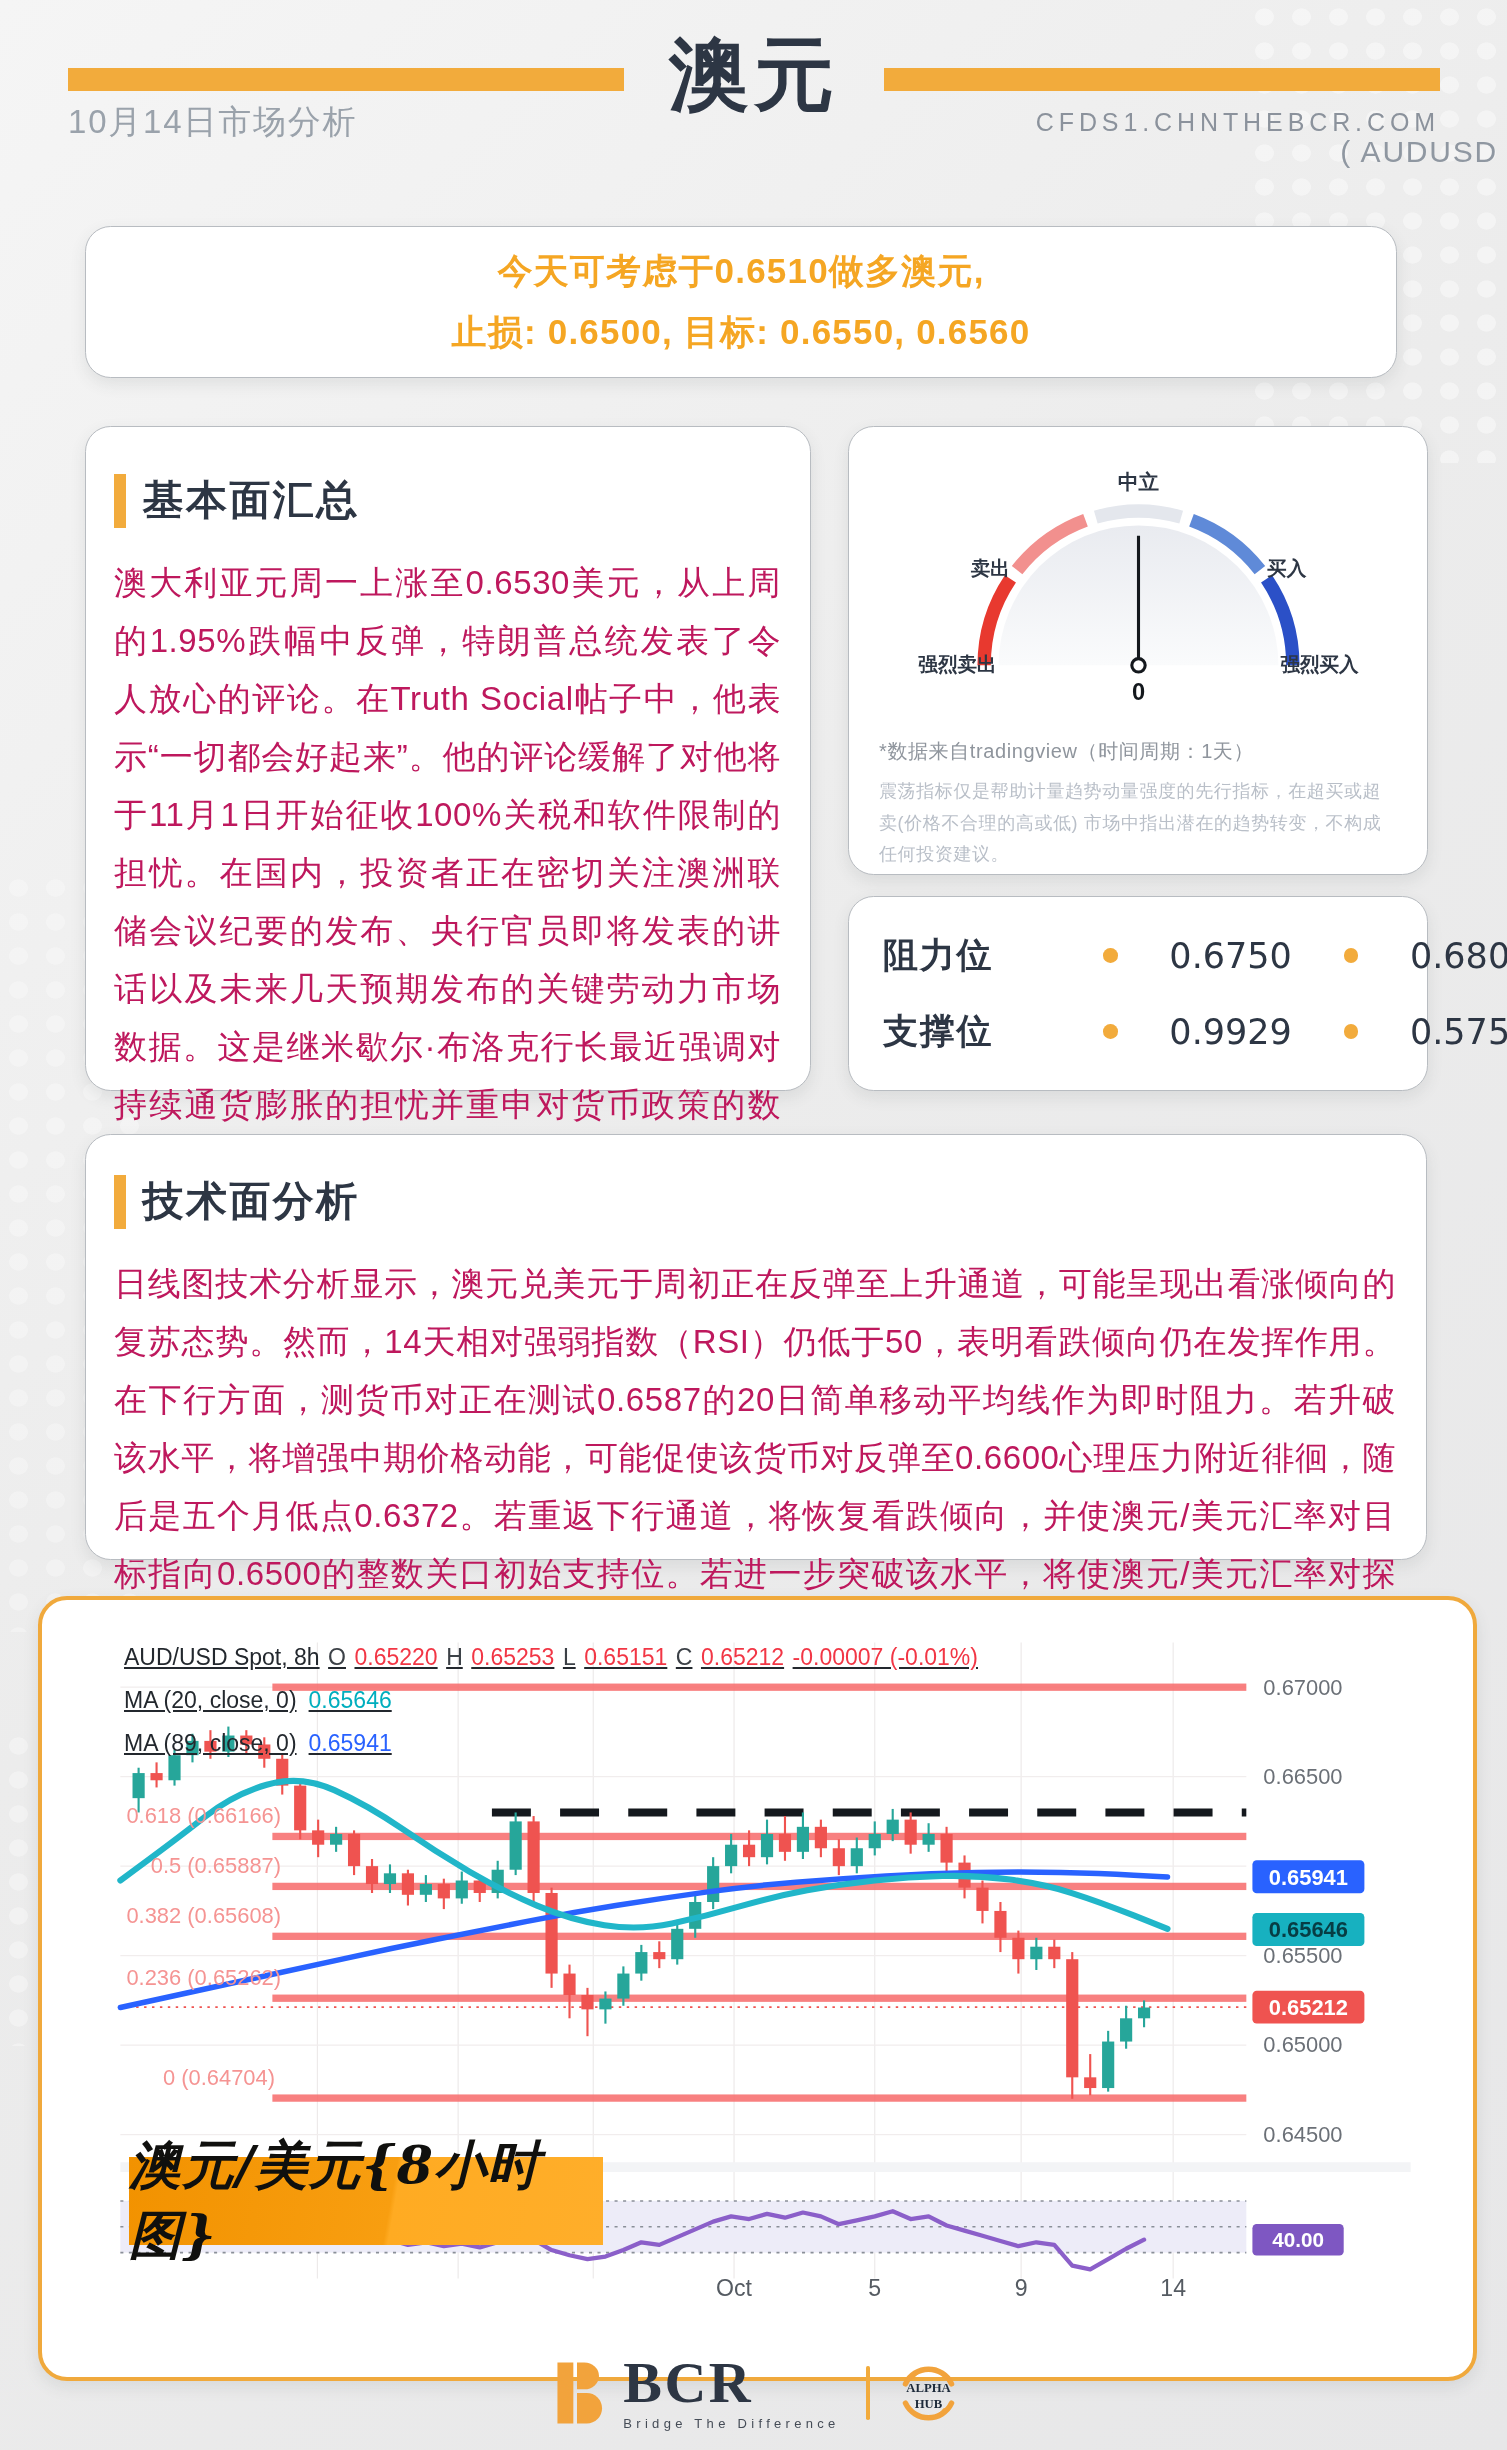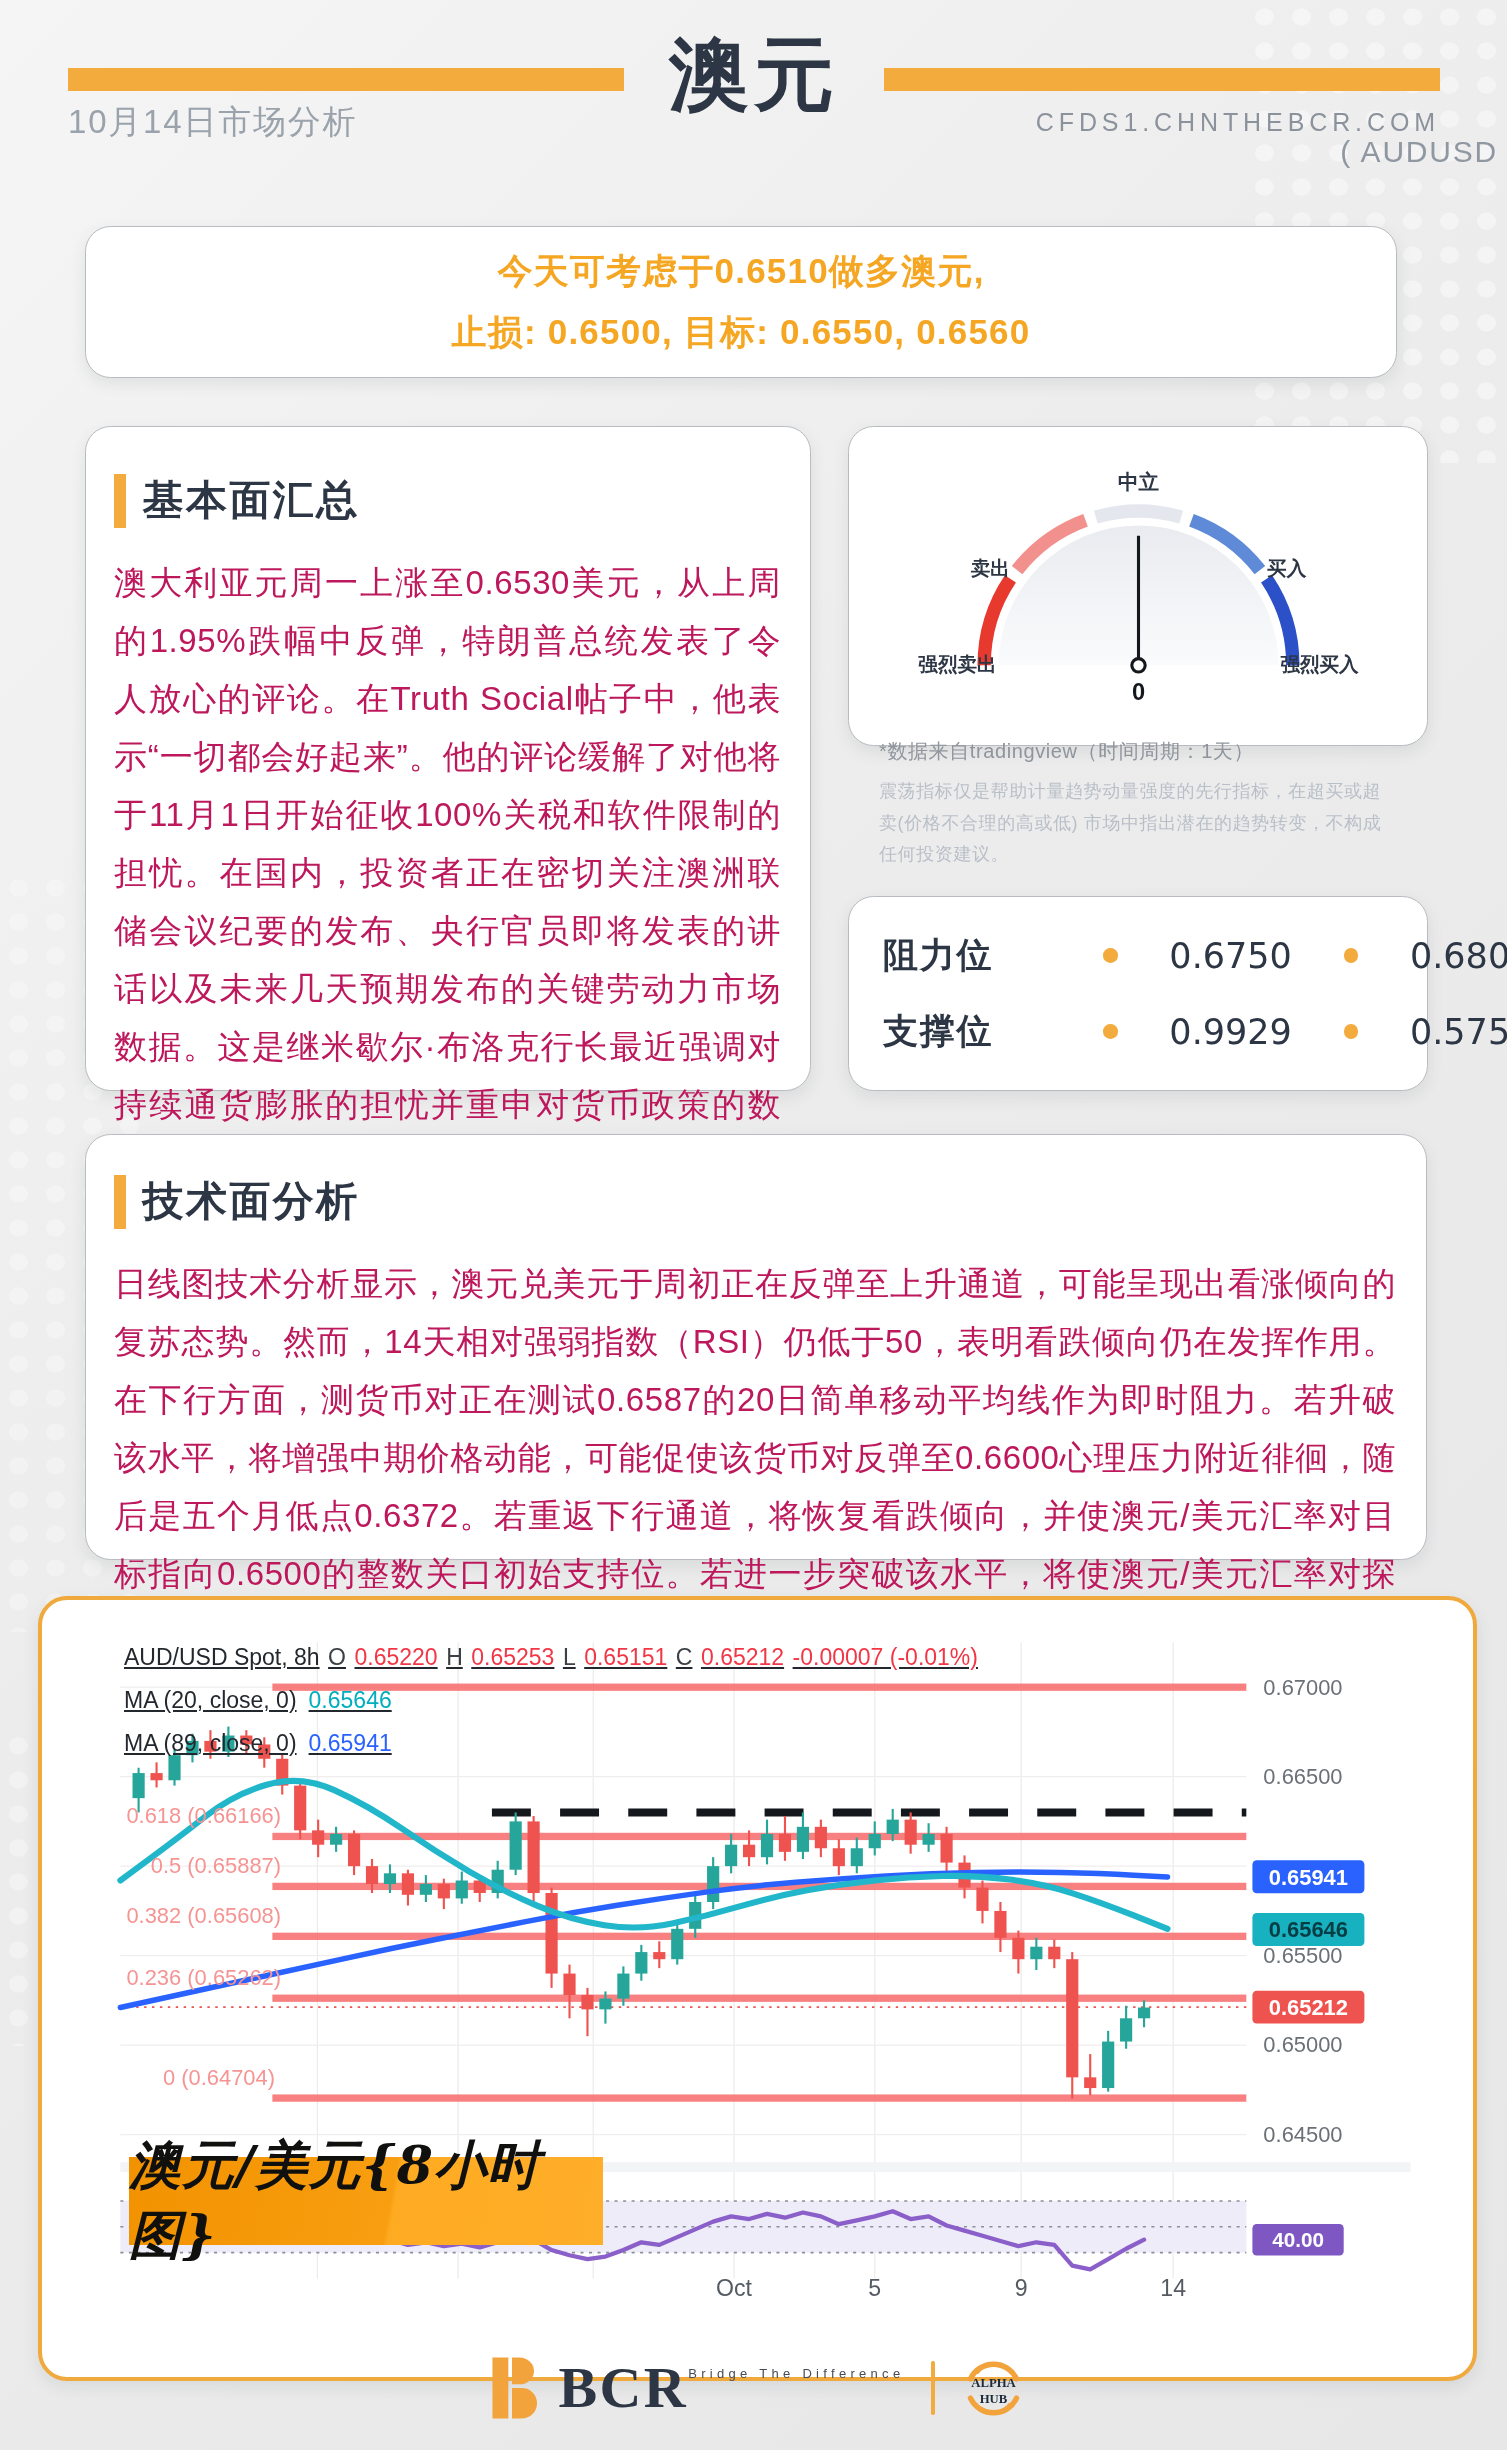--- a/index.html
+++ b/index.html
@@ -24,21 +24,21 @@
   #page-subtitle{left:0;width:100%;top:135px;text-align:right;font-size:30px;color:#8f97a1;letter-spacing:1.8px;margin-left:12px;}
   #site-url{right:68px;top:108px;font-size:25px;color:#8b929c;letter-spacing:4.9px;}
 
   .card{position:absolute;background:#ffffff;border:1.2px solid #b8bcc1;border-radius:25.6px;
         box-shadow:0 6px 16px rgba(60,64,72,0.10);}
   #idea-card{left:85px;top:226px;width:1310px;height:150px;display:flex;flex-direction:column;
              align-items:center;justify-content:center;gap:13.4px;}
   .idea-line{font-size:35px;font-weight:bold;color:#F5A623;letter-spacing:1.2px;}
 
   #fund-card{left:85px;top:426px;width:726px;height:665px;box-sizing:border-box;padding:46px 29px 0 28px;}
-  #gauge-card{left:848px;top:426px;width:580px;height:320px;box-sizing:border-box;padding:22px 30px 0 30px;}
+  #gauge-card{left:848px;top:426px;width:580px;height:449px;box-sizing:border-box;padding:22px 30px 0 30px;}
   #levels-card{left:848px;top:896px;width:580px;height:195px;box-sizing:border-box;
                padding:35px 34px;display:flex;flex-direction:column;justify-content:space-between;}
   #tech-card{left:85px;top:1134px;width:1342px;height:426px;box-sizing:border-box;padding:39px 30px 0 28px;}
 
   .section-title-row{display:flex;align-items:center;gap:17px;}
   .title-marker{width:11.6px;height:54px;background:#F2AB3C;flex:0 0 auto;}
   .section-title{font-size:41px;font-weight:bold;color:#2d3644;letter-spacing:2.4px;}
   .body-text{font-size:33px;line-height:1.76;color:#be185d;text-align:justify;margin-top:25.6px;letter-spacing:0.6px;}
 
   .level-row{display:flex;align-items:center;}
@@ -63,21 +63,21 @@
   .ma20-val{color:#00aebe;}
   .ma89-val{color:#2962ff;}
 
   #chart-tag{position:absolute;left:87px;top:557px;width:474px;height:88px;
              background:linear-gradient(100deg,#f29200 0%,#f89e10 55%,#ffab22 56%,#ffae2a 100%);
              display:flex;align-items:center;justify-content:center;
              font-family:"DejaVu Serif","Liberation Serif",serif;font-style:italic;font-weight:900;
              font-size:52px;color:#10100e;letter-spacing:1.2px;}
 
   #footer{position:absolute;left:0;top:2355px;width:100%;display:flex;align-items:center;justify-content:center;gap:17px;}
-  #bcr-text-block{display:flex;flex-direction:row;align-items:flex-start;}
+  #bcr-text-block{display:flex;flex-direction:column;align-items:flex-start;}
   #bcr-word{font-family:"Liberation Serif","DejaVu Serif",serif;font-weight:bold;font-size:58px;line-height:.95;color:#2d3644;letter-spacing:2.4px;}
   #bcr-tagline{font-size:13px;letter-spacing:4.3px;color:#454c57;margin-top:6px;}
   #footer-divider{width:3.7px;height:54px;background:#F2AB3C;border-radius:1.8px;margin:0 9.7px;}
 </style>
 </head>
 <body>
 
 <div class="dots" id="dots-tr"></div>
 <div class="dots" id="dots-left"></div>
 <div class="dots" id="dots-bl"></div>

